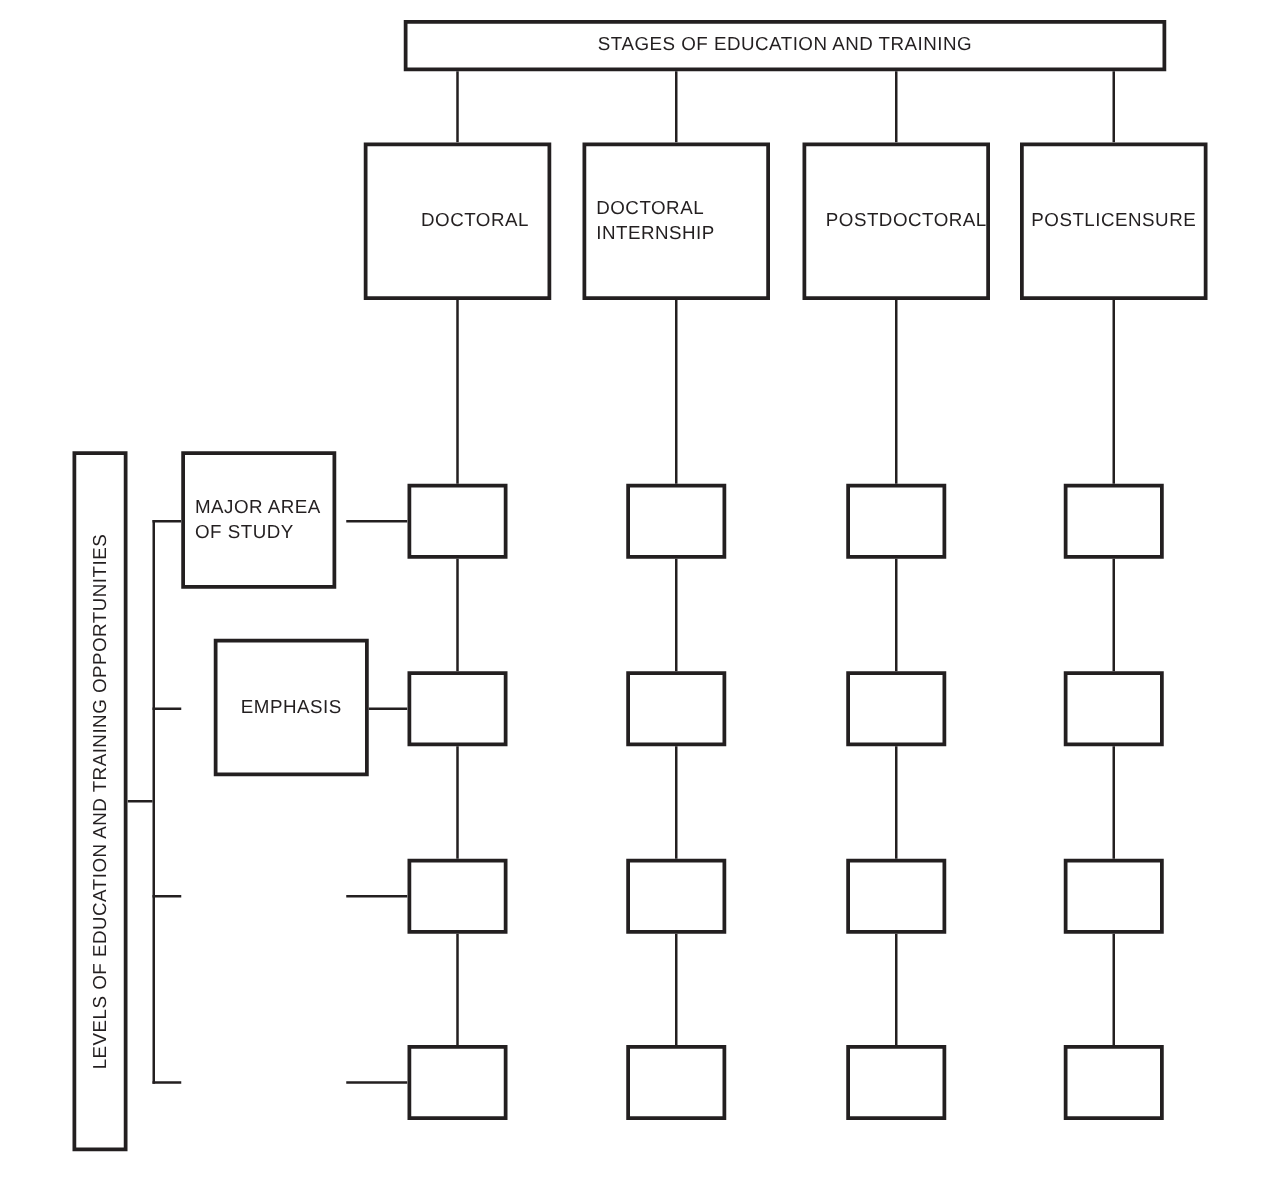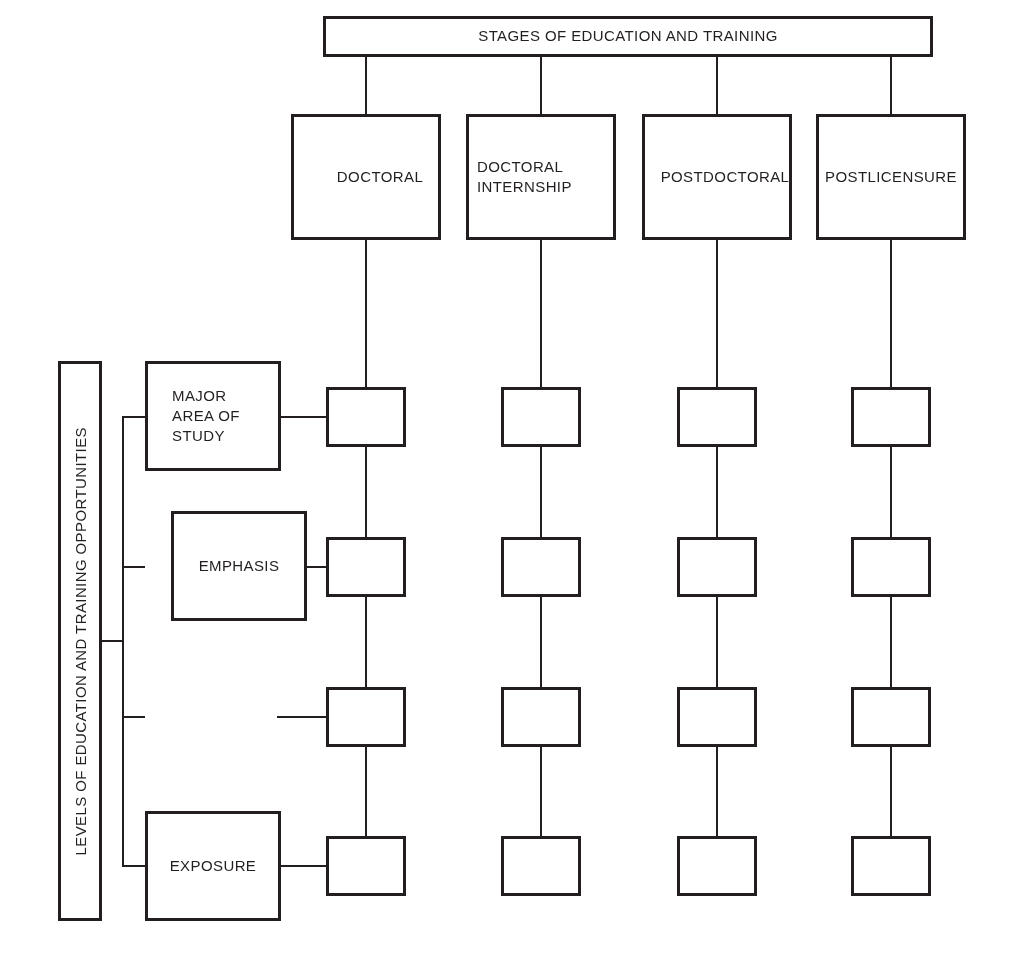--- a/index.html
+++ b/index.html
@@ -35,21 +35,21 @@
   .stage-3 { left: 642px; padding-left: 24px; }
   .stage-4 { left: 816px; }
   .axis-box    { left: 58px; top: 361px; width: 44px; height: 560px; }
   .axis-text {
     writing-mode: vertical-rl;
     transform: rotate(180deg);
     white-space: nowrap;
     font-size: 15px;
     letter-spacing: 0.4px;
   }
-  .level-box   { left: 145px; width: 136px; height: 110px; padding: 0 24px; }
+  .level-box   { left: 145px; width: 124px; height: 110px; padding: 0 8px; }
   .level-1 { top: 361px; }
   .level-2 { top: 511px; margin-left: 26px; }
   .level-3 { top: 661px; }
   .level-4 { top: 811px; }
   .cell { width: 80px; height: 60px; border-width: 3px; }
   .col-1 { left: 326px; }
   .col-2 { left: 501px; }
   .col-3 { left: 677px; }
   .col-4 { left: 851px; }
   .row-1 { top: 387px; }
@@ -126,23 +126,20 @@
   <div class="line hline feed cy-2"></div>
   <div class="line hline feed cy-3"></div>
   <div class="line hline feed cy-4"></div>
 
   <div class="box level-box level-1">
     <span class="lbl">MAJOR AREA OF STUDY</span>
   </div>
   <div class="box level-box level-2">
     <span class="lbl">EMPHASIS</span>
   </div>
-  <div class="box level-box level-4">
-    <span class="lbl">EXPOSURE</span>
-  </div>
 
   <div class="box cell col-1 row-1"></div>
   <div class="box cell col-1 row-2"></div>
   <div class="box cell col-1 row-3"></div>
   <div class="box cell col-1 row-4"></div>
 
   <div class="box cell col-2 row-1"></div>
   <div class="box cell col-2 row-2"></div>
   <div class="box cell col-2 row-3"></div>
   <div class="box cell col-2 row-4"></div>

